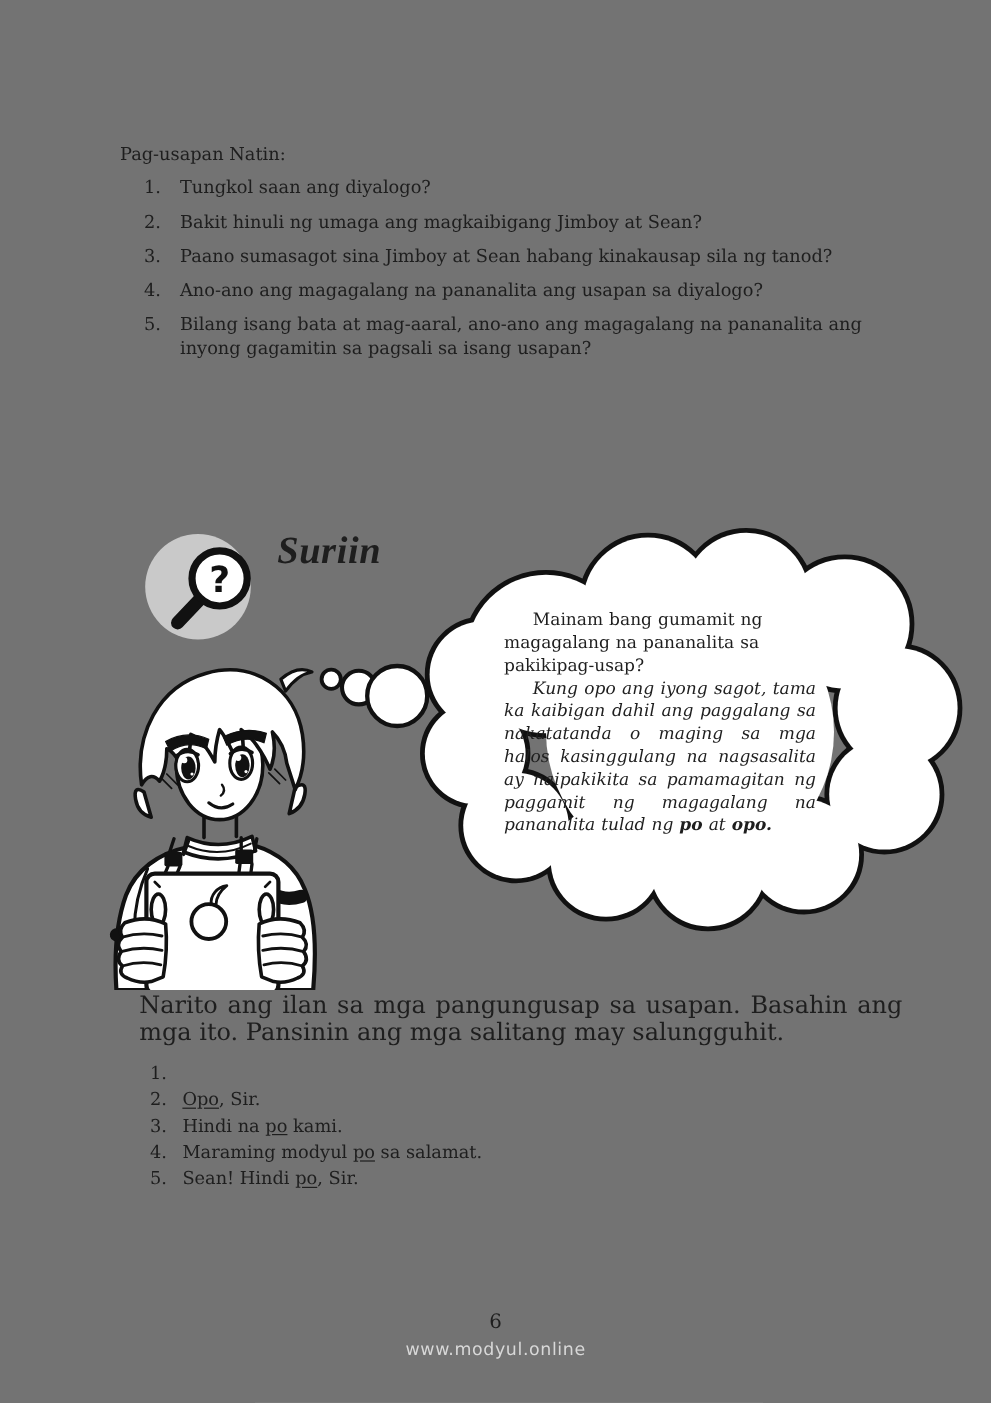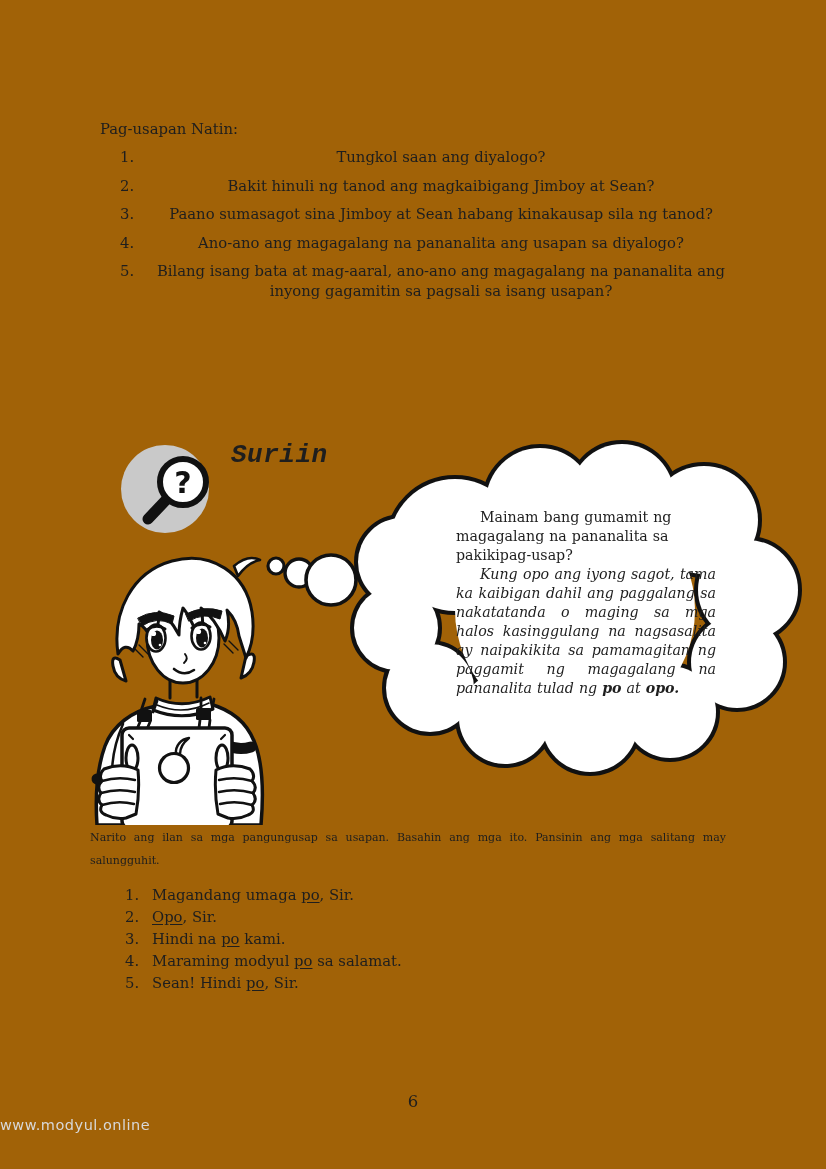--- a/index.html
+++ b/index.html
@@ -1,62 +1,62 @@
 <!DOCTYPE html>
 <html><head>
 <meta charset="utf-8">
 <style>
   html,body{margin:0;padding:0;background:#888;}
   .page{
     position:relative;width:826px;height:1169px;margin:0 auto;
-    background:#a16207;color:#1e1e1e;
+    background:#737373;color:#1e1e1e;
     font-family:"DejaVu Serif", serif;overflow:hidden;
   }
   .abs{position:absolute;}
   
   .disc-heading{left:100px;top:120px;font-size:14.8px;}
   .qlist{left:120px;top:147px;width:612px;font-size:14.8px;line-height:19.5px;}
   .qrow{display:flex;margin-bottom:9px;}
   .qnum{flex:none;width:30px;}
-  .qtext{flex:1;text-align:center;}
-  
-  .suriin-h{left:231px;top:440px;font-size:26px;font-weight:bold;font-style:italic;
-    font-family:Liberation Mono, monospace;margin:0;letter-spacing:0.5px;}
-  
-  .cloud-text{left:420px;top:508px;width:260px;font-size:14.2px;line-height:19px;word-spacing:0.5px;margin-left:36px;}
+  .qtext{flex:1;}
+  
+  .suriin-h{left:231px;top:440px;font-size:32px;font-weight:bold;font-style:italic;
+    font-family:Liberation Serif, serif;margin:0;letter-spacing:0.5px;}
+  
+  .cloud-text{left:420px;top:508px;width:260px;font-size:14.2px;line-height:19px;word-spacing:0.5px;}
   .cloud-text p{margin:0;text-indent:24px;}
   .cloud-text p.just{text-align:justify;font-style:italic;}
   .cloud-text b{font-weight:bold;}
   
-  .intro{left:90px;top:826px;width:636px;font-size:11px;line-height:23px;text-align:justify;}
+  .intro{left:116px;top:826px;width:636px;font-size:20px;line-height:23px;text-align:justify;}
   .exlist{left:125px;top:884px;width:500px;font-size:14.8px;line-height:22px;}
   .exrow{display:flex;}
   .exnum{flex:none;width:27px;}
   .u{text-decoration:underline;text-underline-offset:2px;}
   
   .pagenum{left:0;top:1092px;width:826px;text-align:center;font-size:16.5px;}
-  .watermark{left:0;top:1117px;width:826px;font-size:14.5px;
+  .watermark{left:0;top:1117px;width:826px;text-align:center;font-size:14.5px;
     font-family:"DejaVu Sans", sans-serif;color:#d8d8d8;letter-spacing:0.5px;}
   svg{display:block;}
 </style>
 </head>
 <body>
 
 <div class="page">
 
   <div class="abs disc-heading">Pag-usapan Natin:</div>
 
   <div class="abs qlist">
     <div class="qrow">
       <span class="qnum">1.</span>
       <span class="qtext">Tungkol saan ang diyalogo?</span>
     </div>
     <div class="qrow">
       <span class="qnum">2.</span>
-      <span class="qtext">Bakit hinuli ng tanod ang magkaibigang Jimboy at Sean?</span>
+      <span class="qtext">Bakit hinuli ng umaga ang magkaibigang Jimboy at Sean?</span>
     </div>
     <div class="qrow">
       <span class="qnum">3.</span>
       <span class="qtext">Paano sumasagot sina Jimboy at Sean habang kinakausap sila ng tanod?</span>
     </div>
     <div class="qrow">
       <span class="qnum">4.</span>
       <span class="qtext">Ano-ano ang magagalang na pananalita ang usapan sa diyalogo?</span>
     </div>
     <div class="qrow">
@@ -171,21 +171,20 @@
   <div class="abs cloud-text">
     <p>Mainam bang gumamit ng magagalang na pananalita sa pakikipag-usap?</p>
     <p class="just"><span>Kung opo ang iyong sagot, tama ka kaibigan dahil ang paggalang sa nakatatanda o maging sa mga halos kasinggulang na nagsasalita ay naipakikita sa pamamagitan ng paggamit ng magagalang na pananalita tulad ng </span><b>po</b><span> at </span><b>opo.</b></p>
   </div>
 
   <div class="abs intro">Narito ang ilan sa mga pangungusap sa usapan. Basahin ang mga ito. Pansinin ang mga salitang may salungguhit.</div>
 
   <div class="abs exlist">
     <div class="exrow">
       <span class="exnum">1.</span>
-      <span><span>Magandang umaga </span><span class="u">po</span><span>, Sir.</span></span>
     </div>
     <div class="exrow">
       <span class="exnum">2.</span>
       <span><span></span><span class="u">Opo</span><span>, Sir.</span></span>
     </div>
     <div class="exrow">
       <span class="exnum">3.</span>
       <span><span>Hindi na </span><span class="u">po</span><span> kami.</span></span>
     </div>
     <div class="exrow">

